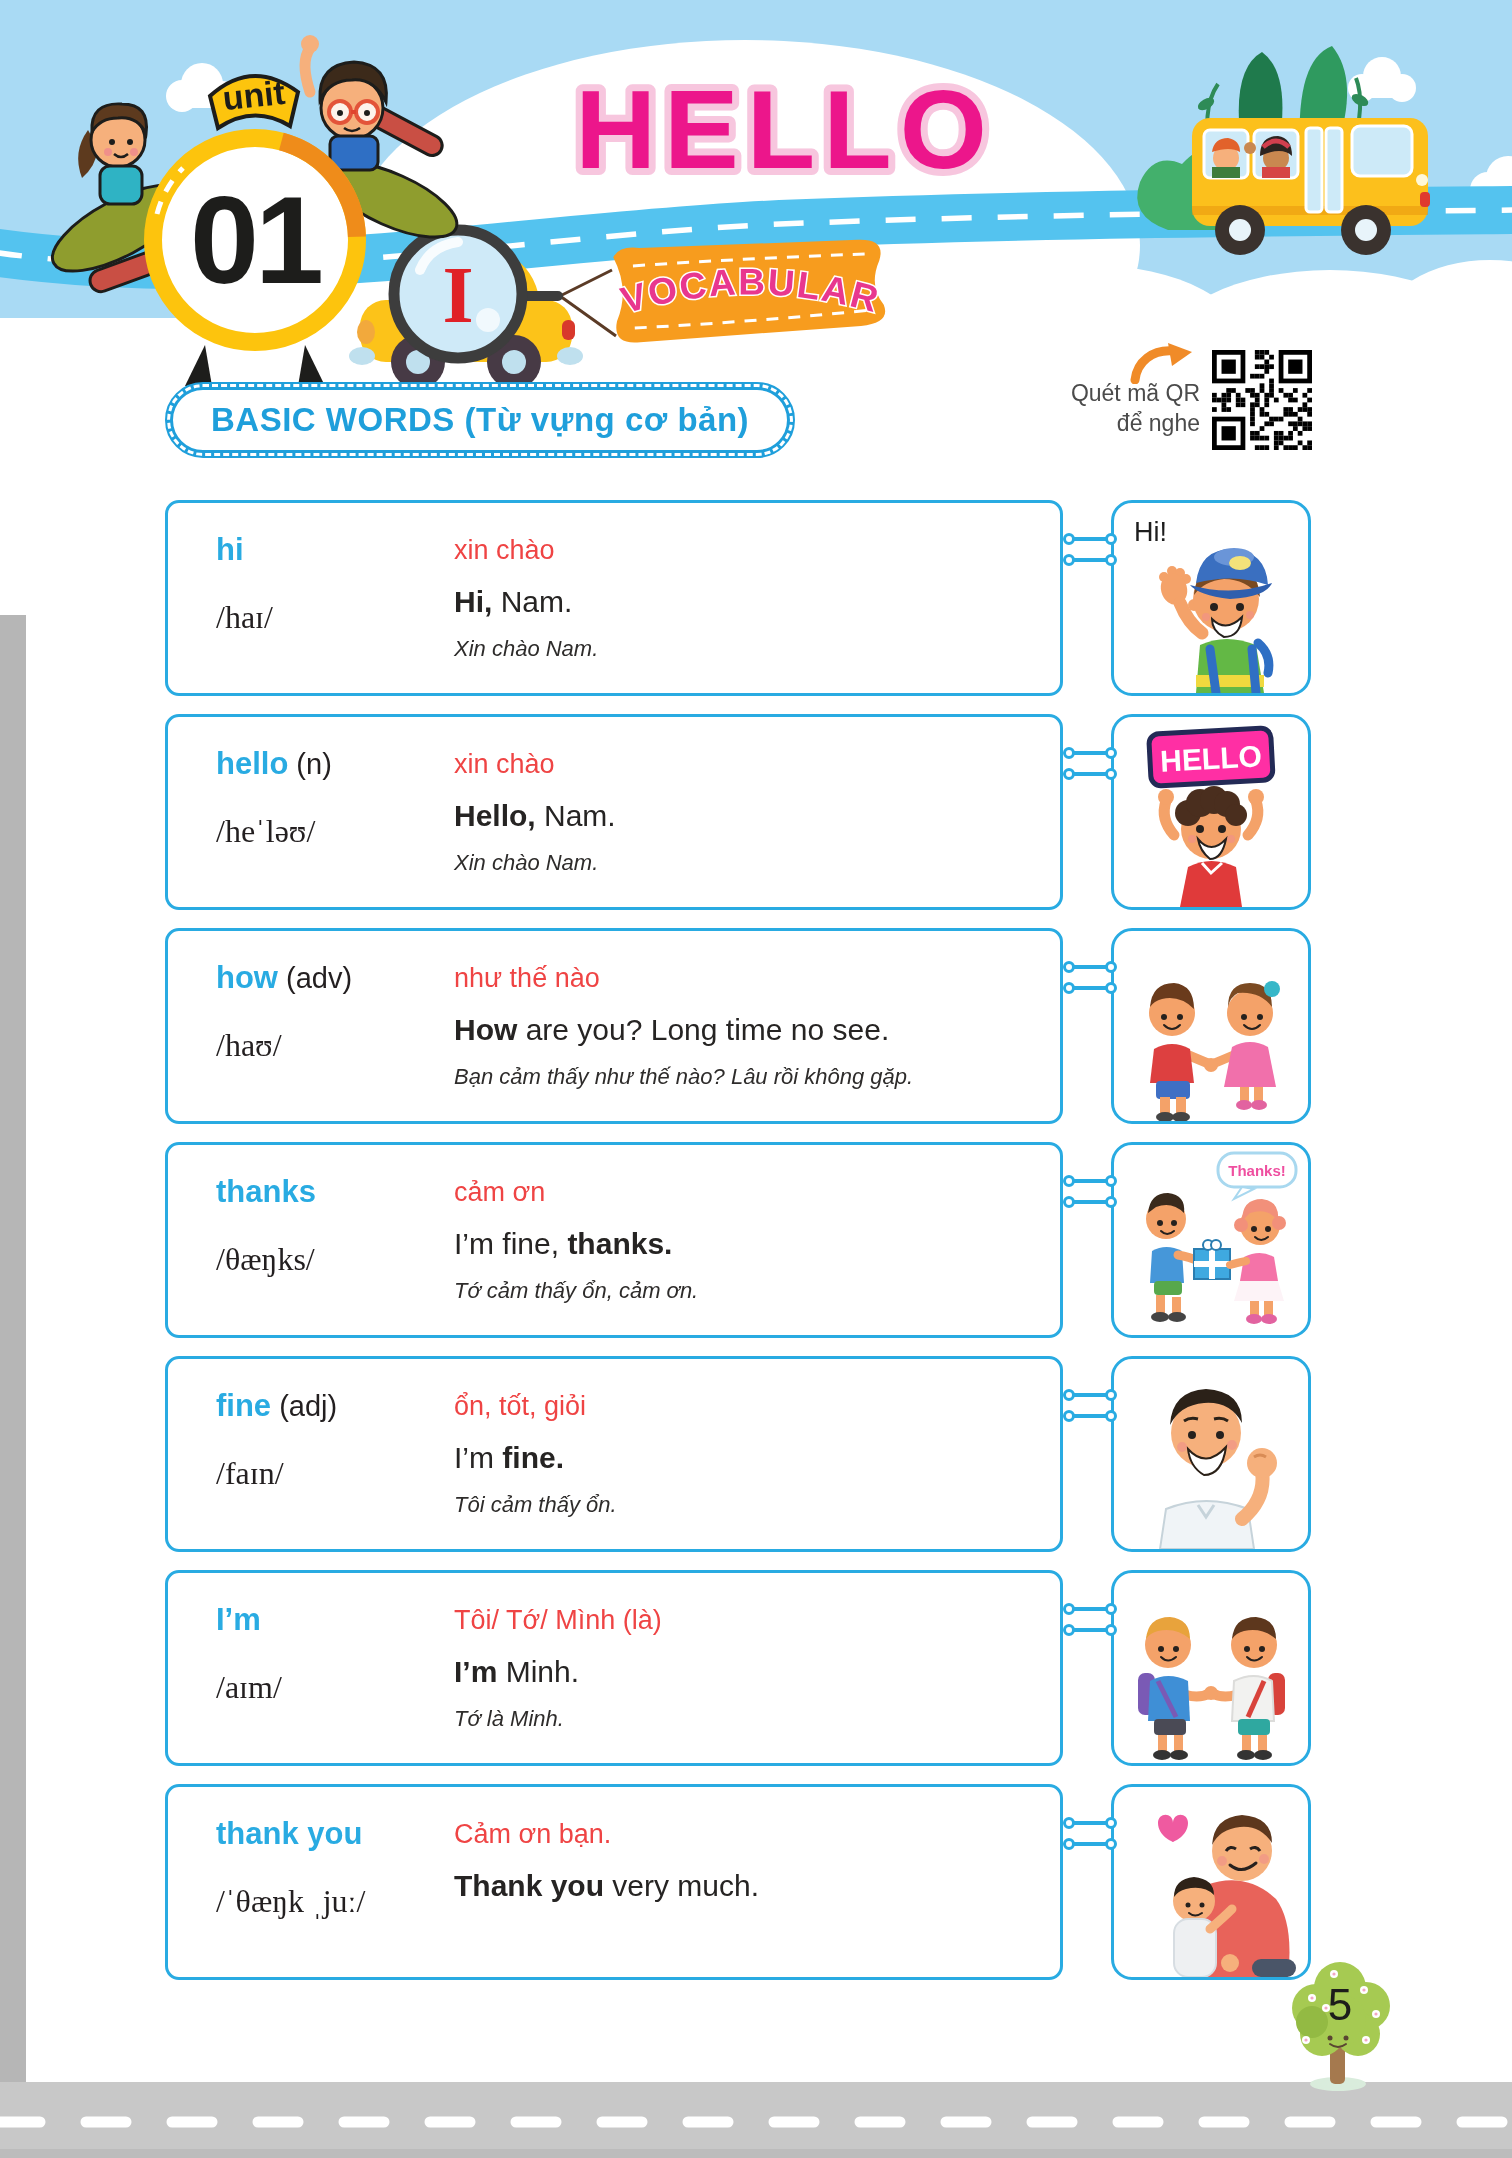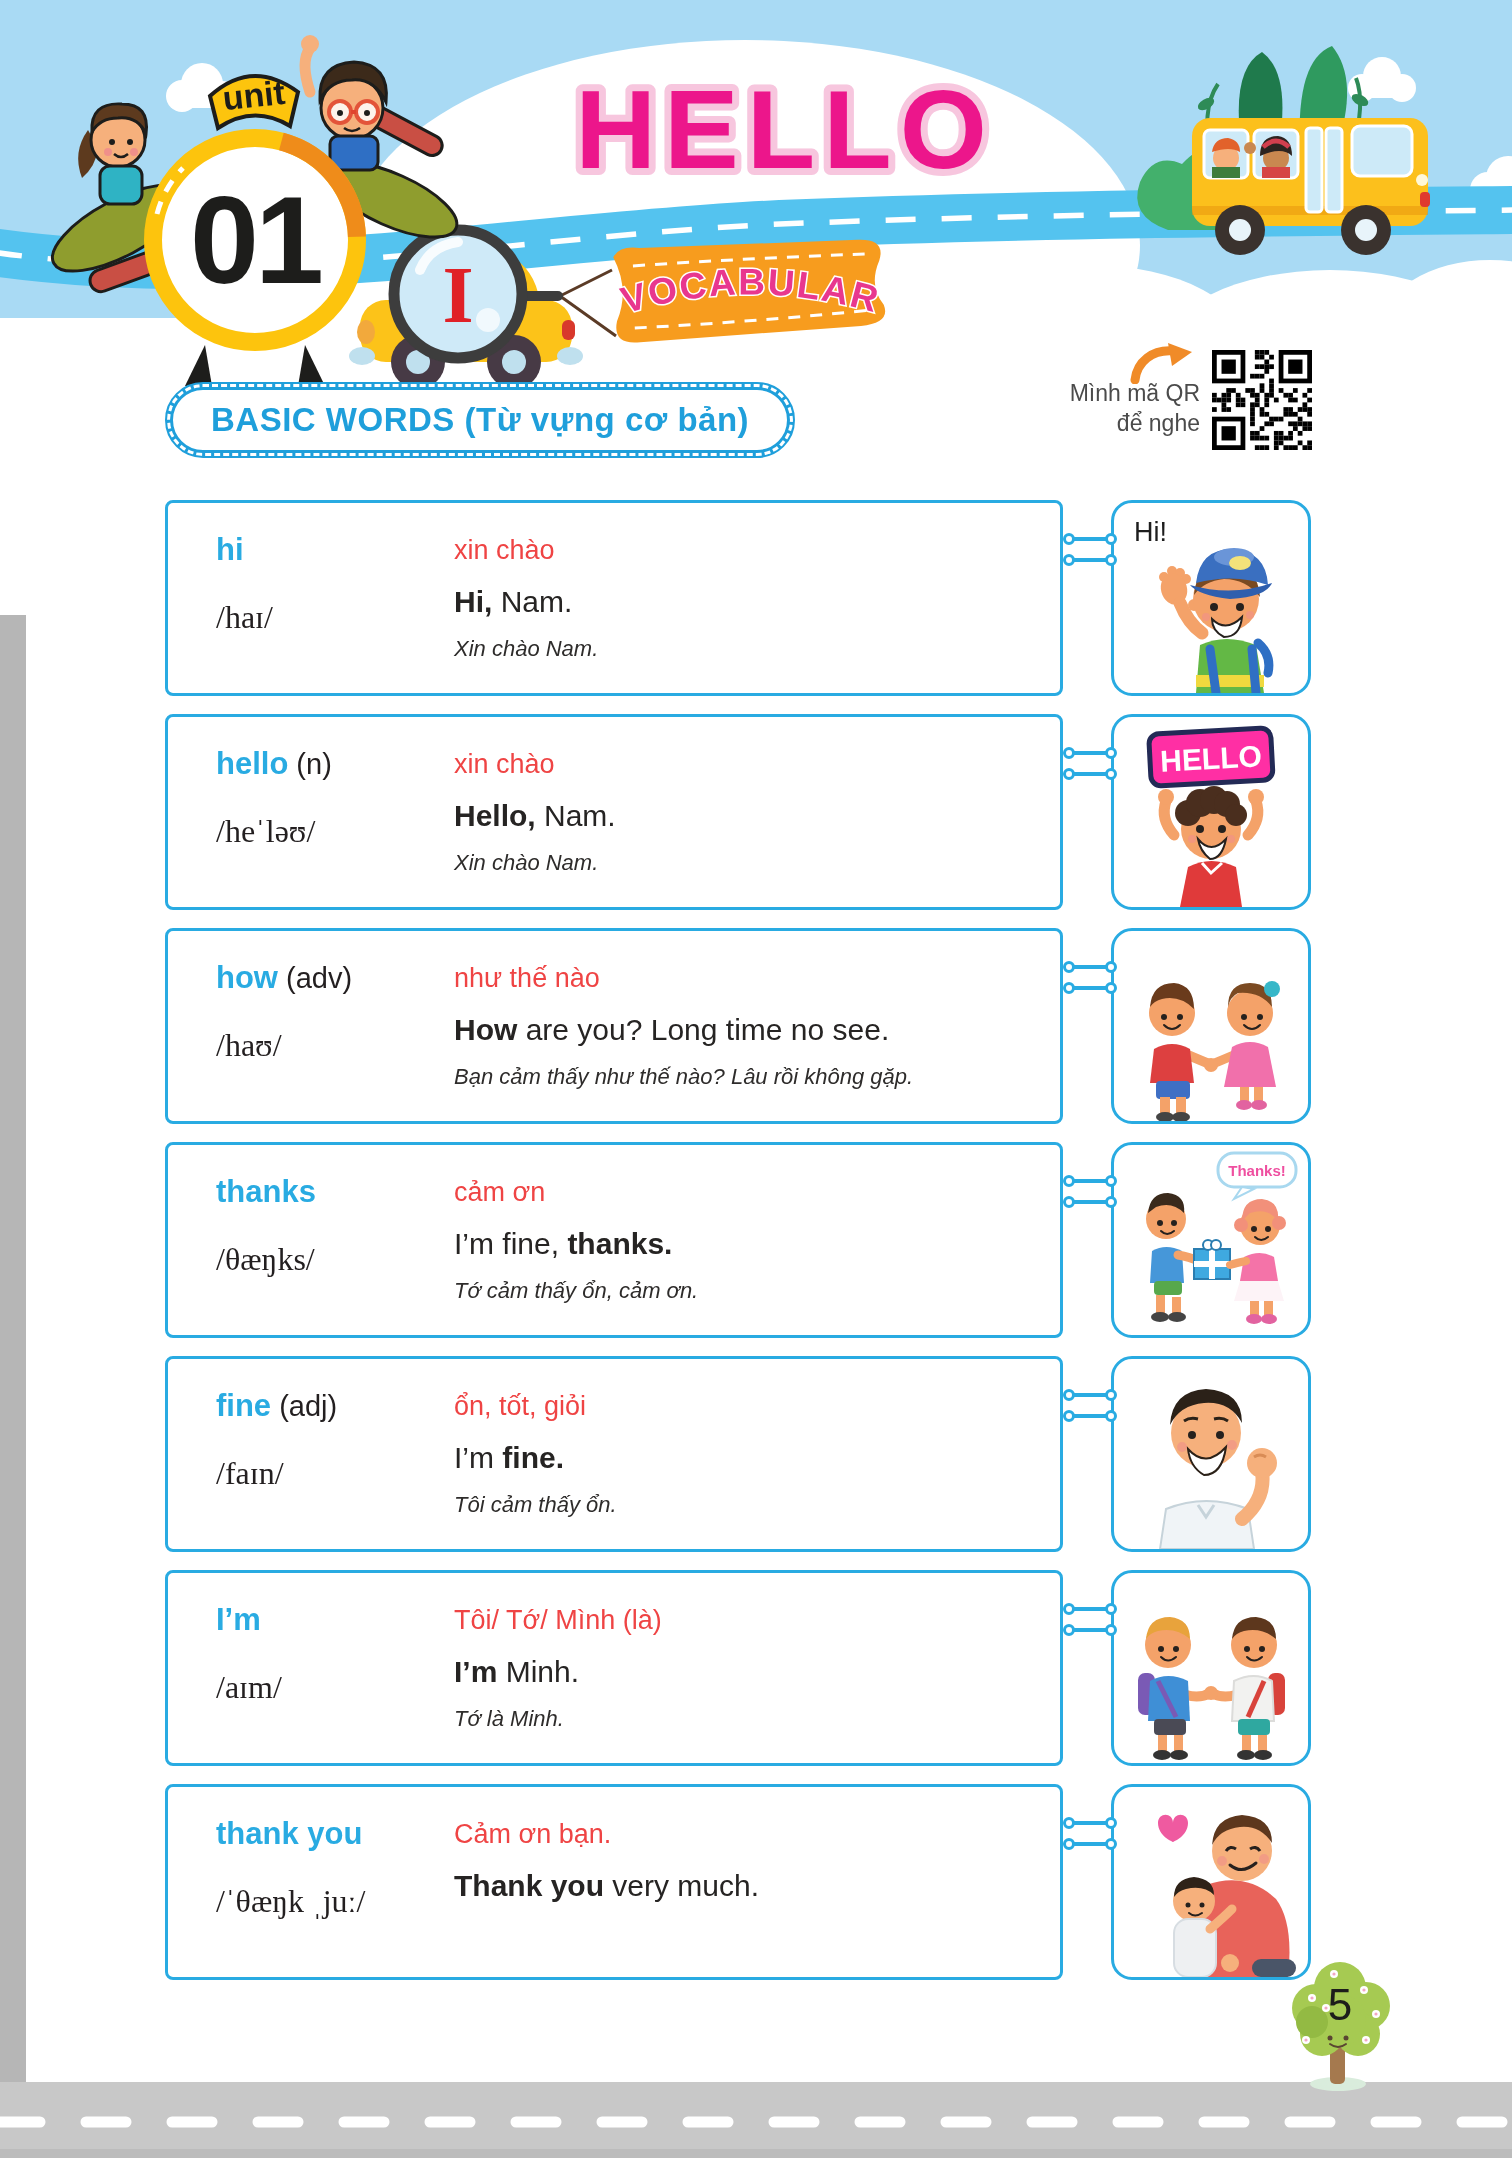--- a/index.html
+++ b/index.html
@@ -20,21 +20,21 @@
   .qr-block{position:absolute;right:200px;top:-20px;width:290px;height:106px}
   .qr-caption{position:absolute;right:112px;top:28px;text-align:right;font-size:23px;
     color:#4b4b4b;line-height:1.32}
   .qr-arrow{position:absolute;right:116px;top:-8px;width:66px;height:42px}
   .qr-code{position:absolute;right:0;top:0;width:100px;height:100px;background:#fff}
   .qr-code svg{width:100%;height:100%;display:block}
 
   
   .vocab-list{position:absolute;left:165px;top:500px;width:1146px}
   .vocab-row{position:relative;display:flex;height:196px;margin-bottom:18px}
-  .vocab-card{flex:1;margin-right:48px;border:3px solid #29abe2;border-radius:8px;
+  .vocab-card{flex:1;margin-right:48px;border:3px solid #29abe2;border-radius:14px;
     background:#fff;display:flex;padding:30px 18px 16px 48px}
   .card-left{flex:0 0 238px}
   .word-line{font-size:31px;color:#29abe2;font-weight:bold;line-height:1.1}
   .word-line .pos{color:#231f20;font-weight:normal;font-size:29px}
   .word-line .pos:not(:empty){margin-left:8px}
   .phon{font-family:Liberation Serif, serif;font-size:32px;color:#231f20;margin-top:32px}
   .card-right{flex:1;padding-top:2px;min-width:0}
   .meaning{color:#ef4444;font-size:27px;margin-bottom:19px}
   .example{font-size:30px;color:#262423;margin-bottom:17px}
   .example span,.example b{white-space:pre-wrap}
@@ -208,21 +208,21 @@
       </g>
     </svg>
   </div>
 
   <div class="mid-row">
     <div class="basic-pill">
       <span>BASIC WORDS (Từ vựng cơ bản)</span>
     </div>
     <div class="qr-block">
       <div class="qr-caption">
-        <div>Mình mã QR</div>
+        <div>Quét mã QR</div>
         <div>để nghe</div>
       </div>
       <svg class="qr-arrow" viewBox="0 0 66 42">
         <path d="M5,38 C7,20 22,7 44,9" stroke="#f08b28" stroke-width="9" fill="none" stroke-linecap="round"></path>
         <path d="M38,1 L62,10 L42,24 Z" fill="#f08b28"></path>
       </svg>
       <div class="qr-code">
         <svg viewBox="0 0 100 100">
             <rect width="100" height="100" fill="#fff"></rect>
             <rect x="42.857142857142854" y="0" width="4.761904761904762" height="4.761904761904762" fill="#000"></rect>

